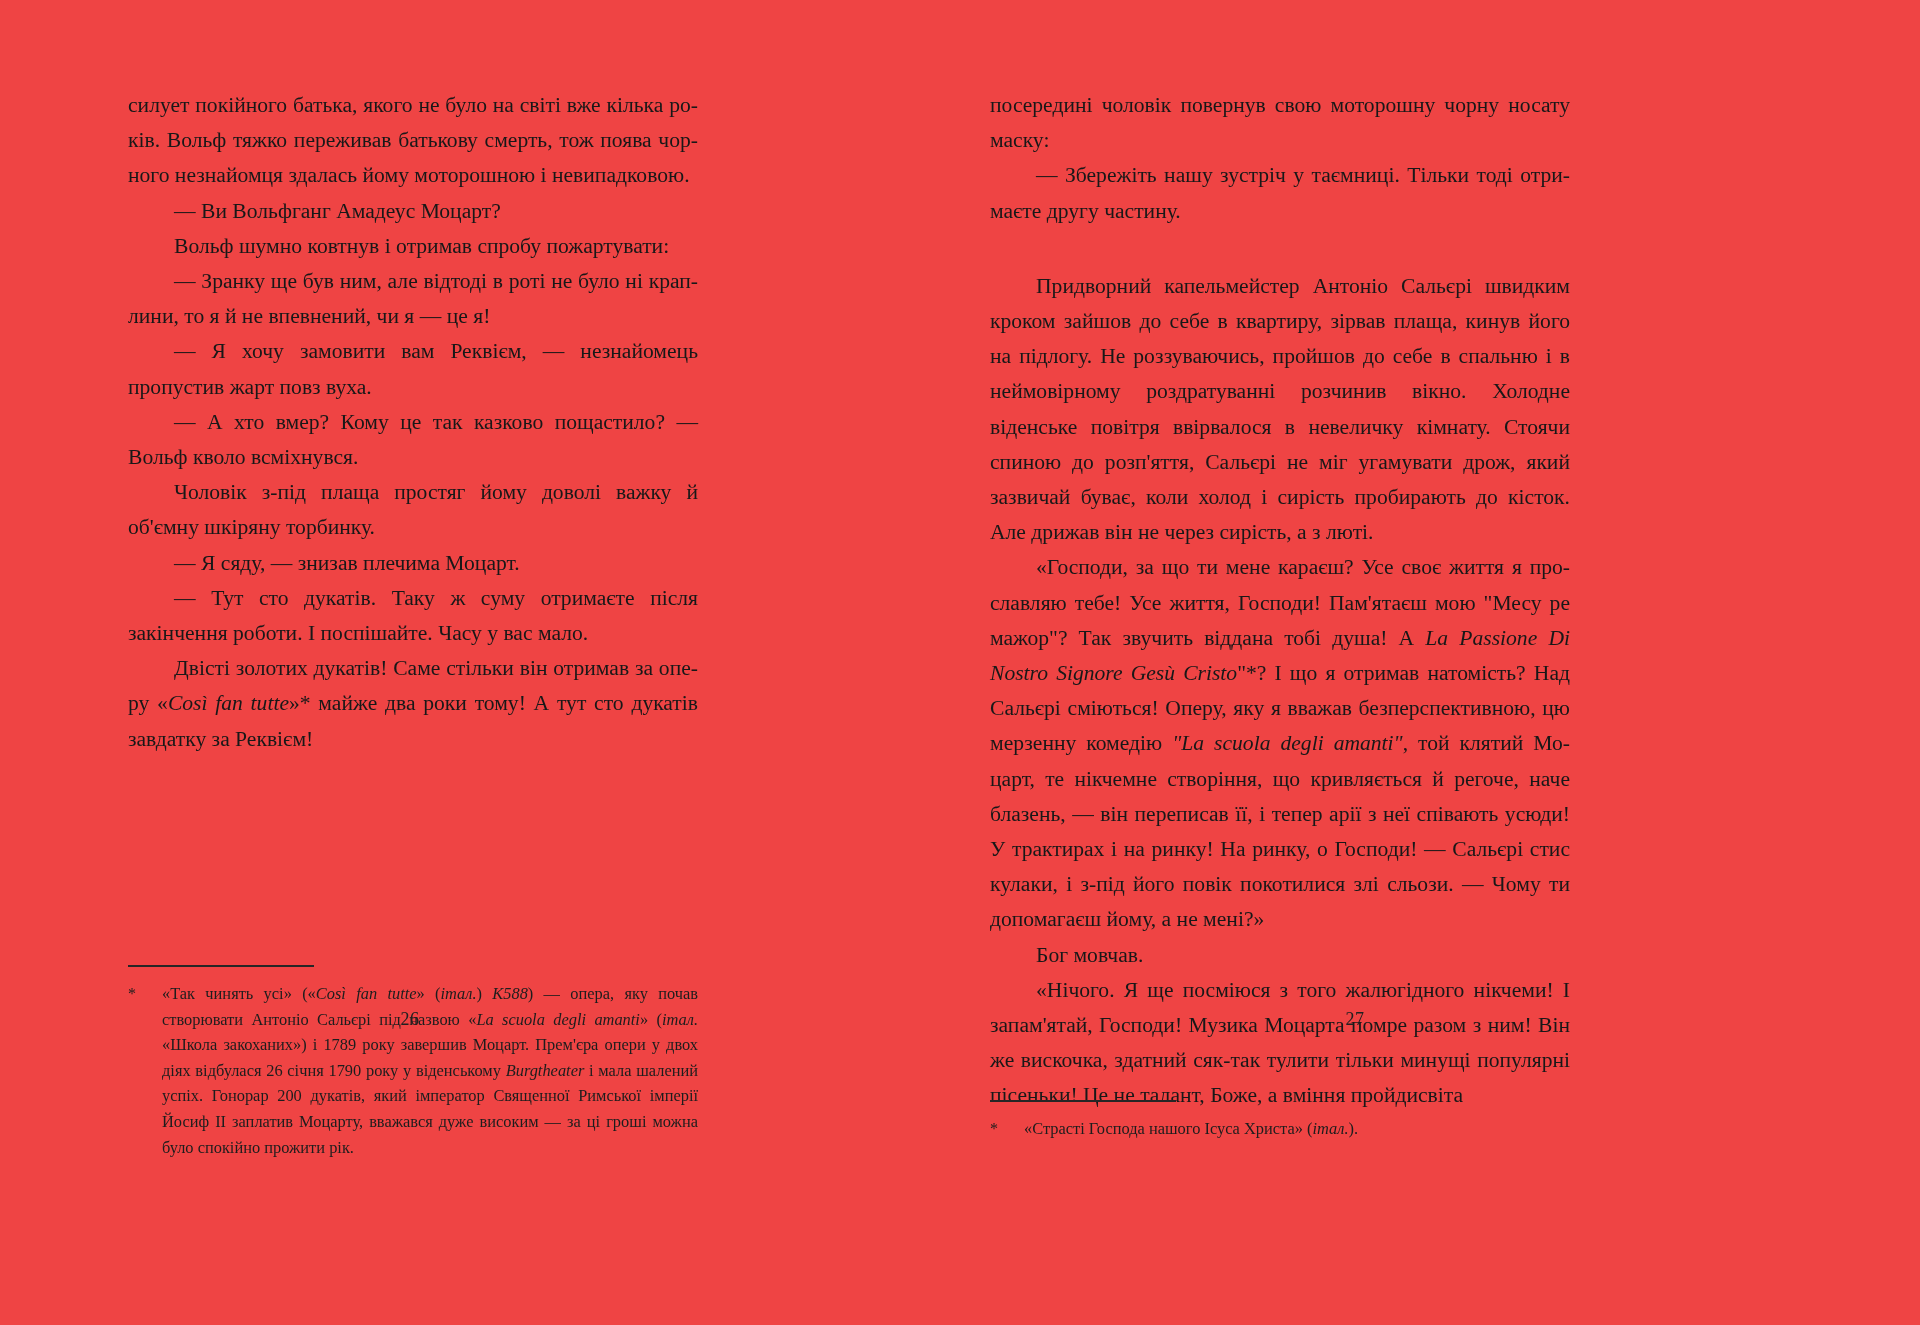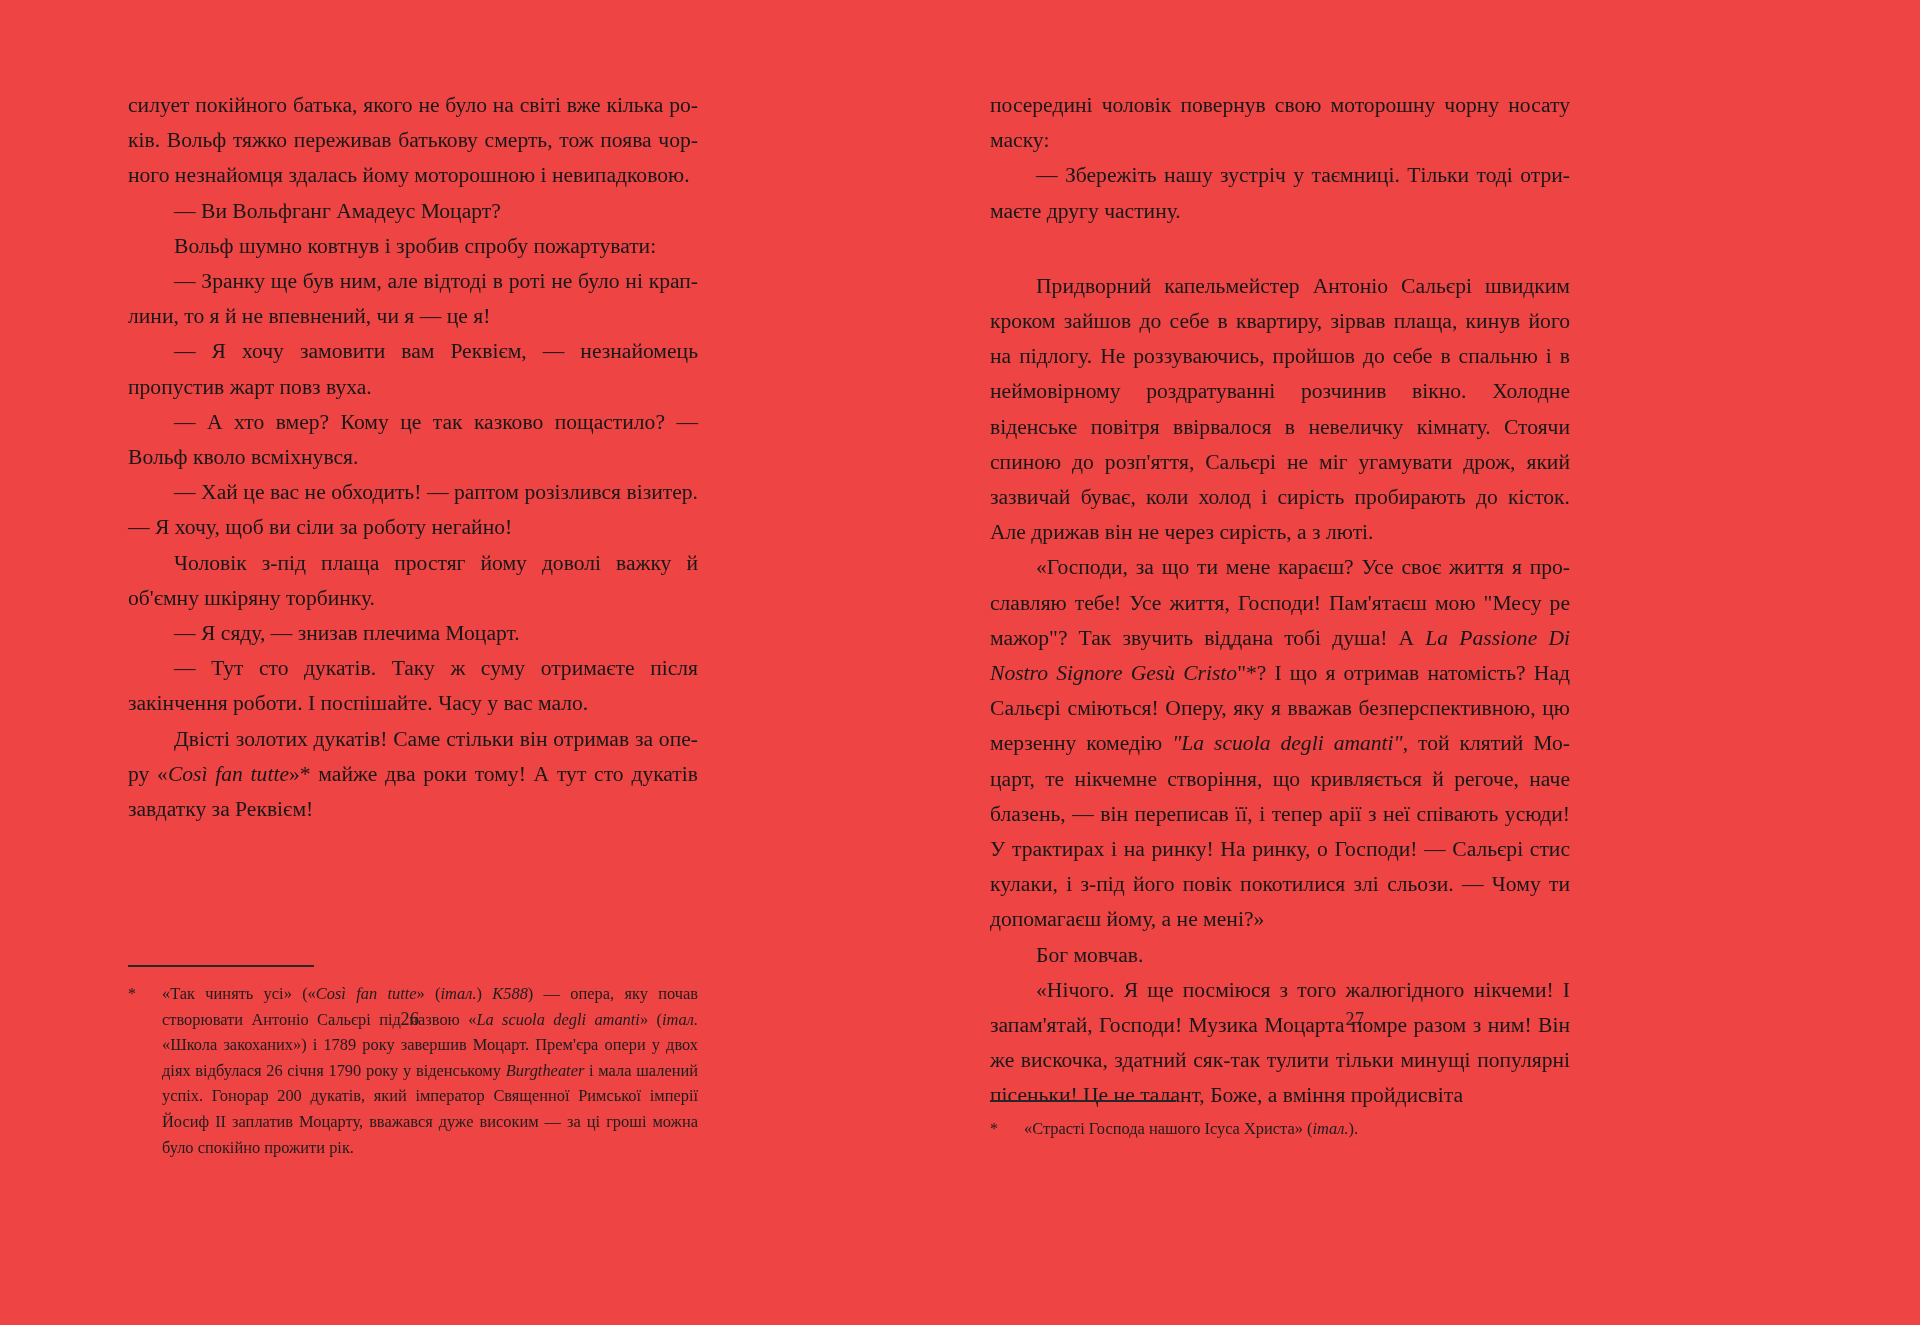--- a/index.html
+++ b/index.html
@@ -99,25 +99,24 @@
 </style>
 </head>
 <body>
 
 <div class="spread">
 
   <div class="page page-left">
     <div class="textblock" id="left-text">
         <p class="noindent">силует покійного батька, якого не було на світі вже кілька ро­ків. Вольф тяжко переживав батькову смерть, тож поява чор­ного незнайомця здалась йому моторошною і невипадковою.</p>
         <p>— Ви Вольфганг Амадеус Моцарт?</p>
-        <p>Вольф шумно ковтнув і зробив спробу пожартувати:</p>
+        <p>Вольф шумно ковтнув і отримав спробу пожартувати:</p>
         <p>— Зранку ще був ним, але відтоді в роті не було ні крап­лини, то я й не впевнений, чи я — це я!</p>
         <p>— Я хочу замовити вам Реквієм, — незнайомець пропус­тив жарт повз вуха.</p>
         <p>— А хто вмер? Кому це так казково пощастило? — Вольф кволо всміхнувся.</p>
-        <p>— Хай це вас не обходить! — раптом розізлився візи­тер. — Я хочу, щоб ви сіли за роботу негайно!</p>
         <p>Чоловік з-під плаща простяг йому доволі важку й об'ємну шкіряну торбинку.</p>
         <p>— Я сяду, — знизав плечима Моцарт.</p>
         <p>— Тут сто дукатів. Таку ж суму отримаєте після закінчен­ня роботи. І поспішайте. Часу у вас мало.</p>
         <p><span>Двісті золотих дукатів! Саме стільки він отримав за опе­ру «</span><i>Così fan tutte</i><span>»* майже два роки тому! А тут сто дукатів завдатку за Реквієм!</span></p>
       </div>
 
     <div class="footnote-zone" style="top:965px;">
       <div class="fn-rule"></div>
       <div class="footnote">
         <div class="fn-mark">*</div>

